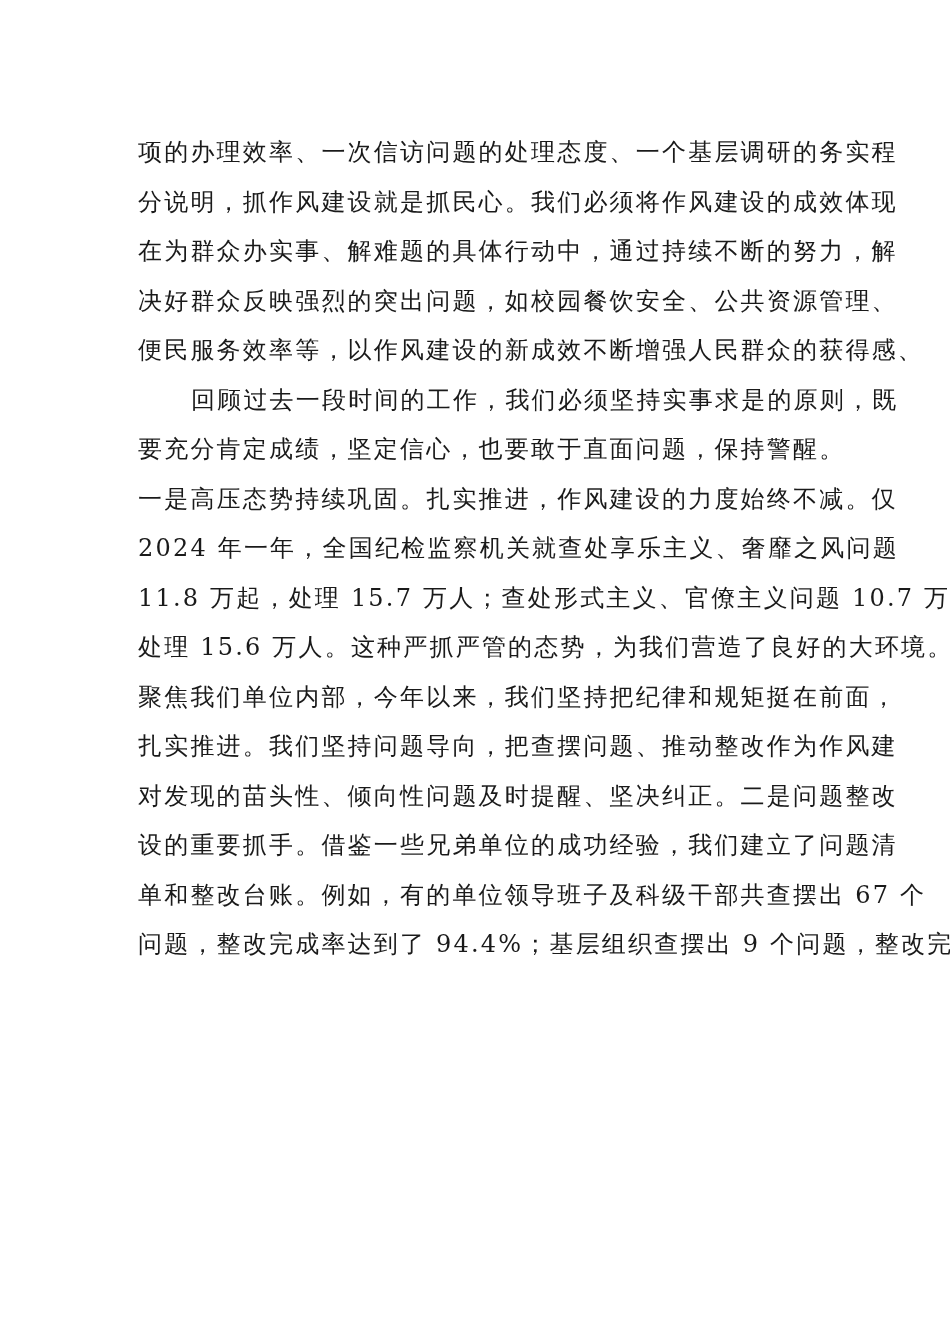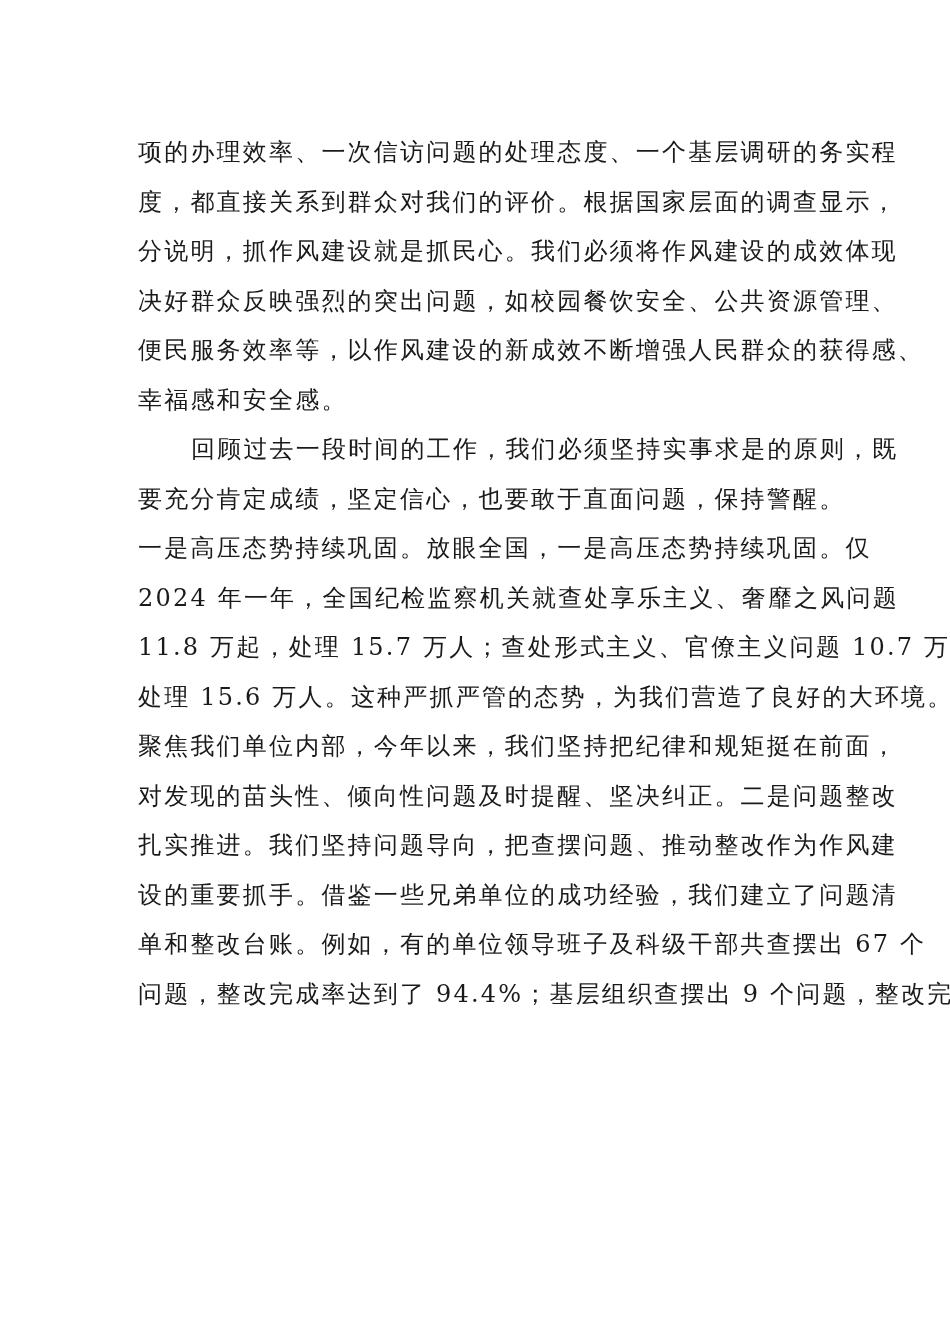--- a/index.html
+++ b/index.html
@@ -31,30 +31,29 @@
     }
     .line.indent {
       padding-left: 53px;
     }
   </style>
 </head>
 <body>
 
 <div class="page">
   <div class="line">项的办理效率、一次信访问题的处理态度、一个基层调研的务实程</div>
-  <div class="line">度，都直接关系到群众对我们的评价。根据国家层面的调查显示，</div>
   <div class="line">分说明，抓作风建设就是抓民心。我们必须将作风建设的成效体现</div>
+  <div class="line">在为群众办实事、解难题的具体行动中，通过持续不断的努力，解</div>
   <div class="line">决好群众反映强烈的突出问题，如校园餐饮安全、公共资源管理、</div>
   <div class="line">便民服务效率等，以作风建设的新成效不断增强人民群众的获得感、</div>
-  <div class="line">幸福感和安全感。</div>
   <div class="line indent">回顾过去一段时间的工作，我们必须坚持实事求是的原则，既</div>
   <div class="line">要充分肯定成绩，坚定信心，也要敢于直面问题，保持警醒。</div>
-  <div class="line">一是高压态势持续巩固。放眼全国，一是高压态势持续巩固。仅</div>
+  <div class="line">一是高压态势持续巩固。扎实推进，作风建设的力度始终不减。仅</div>
   <div class="line">2024 年一年，全国纪检监察机关就查处享乐主义、奢靡之风问题</div>
   <div class="line">11.8 万起，处理 15.7 万人；查处形式主义、官僚主义问题 10.7 万起，</div>
   <div class="line">处理 15.6 万人。这种严抓严管的态势，为我们营造了良好的大环境。</div>
   <div class="line">聚焦我们单位内部，今年以来，我们坚持把纪律和规矩挺在前面，</div>
+  <div class="line">扎实推进。我们坚持问题导向，把查摆问题、推动整改作为作风建</div>
   <div class="line">对发现的苗头性、倾向性问题及时提醒、坚决纠正。二是问题整改</div>
-  <div class="line">扎实推进。我们坚持问题导向，把查摆问题、推动整改作为作风建</div>
   <div class="line">设的重要抓手。借鉴一些兄弟单位的成功经验，我们建立了问题清</div>
   <div class="line">单和整改台账。例如，有的单位领导班子及科级干部共查摆出 67 个</div>
   <div class="line">问题，整改完成率达到了 94.4%；基层组织查摆出 9 个问题，整改完</div>
 </div>
 
 </body></html>

